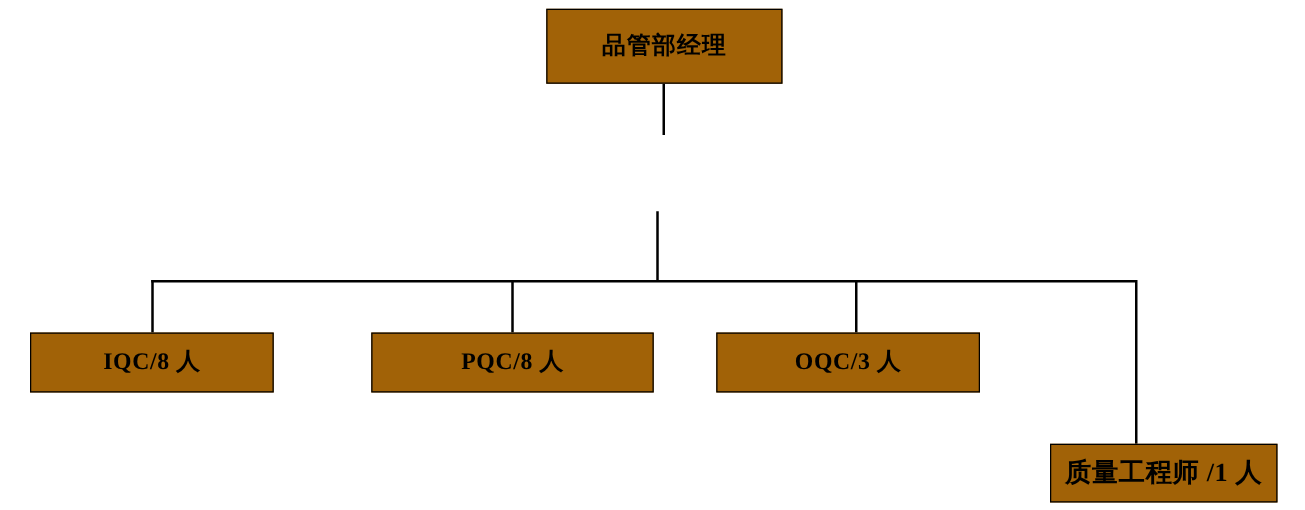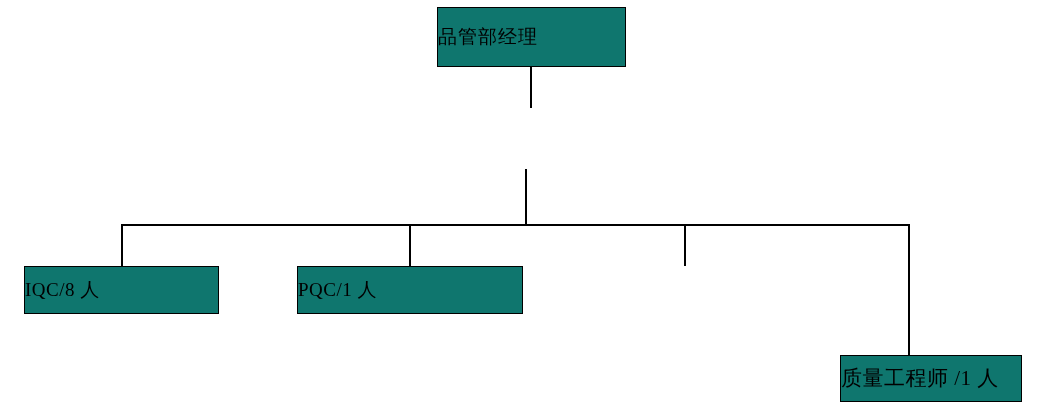--- a/index.html
+++ b/index.html
@@ -12,27 +12,28 @@
     width: 1044px;
     height: 408px;
     background: #ffffff;
     font-family: "Liberation Serif", "DejaVu Serif", serif;
     overflow: hidden;
   }
   .node {
     position: absolute;
     box-sizing: border-box;
     border: 1.6px solid #000000;
-    background: #0f766e;
+    background: #a16207;
     display: flex;
     align-items: center;
-    justify-content: flex-start;
+    justify-content: center;
     color: #000000;
     line-height: 1.2;
     white-space: nowrap;
+    font-weight: bold;
   }
   .node .node-label {
     display: block;
     text-align: center;
   }
 
   
   #node-manager      { left: 437px; top: 7px;   width: 189px; height: 60px; }
   #node-manager .node-label { font-size: 19px; letter-spacing: 1px; }
 
@@ -85,21 +86,24 @@
   <div class="node" id="node-manager">
     <span class="node-label">品管部经理</span>
   </div>
 
 
   <div class="node" id="node-iqc">
     <span class="node-label">IQC/8 人</span>
   </div>
 
   <div class="node" id="node-pqc">
-    <span class="node-label">PQC/1 人</span>
+    <span class="node-label">PQC/8 人</span>
   </div>
 
+  <div class="node" id="node-oqc">
+    <span class="node-label">OQC/3 人</span>
+  </div>
 
   <div class="node" id="node-quality-eng">
     <span class="node-label">质量工程师 /1 人</span>
   </div>
 
 </div>
 
 </body></html>

